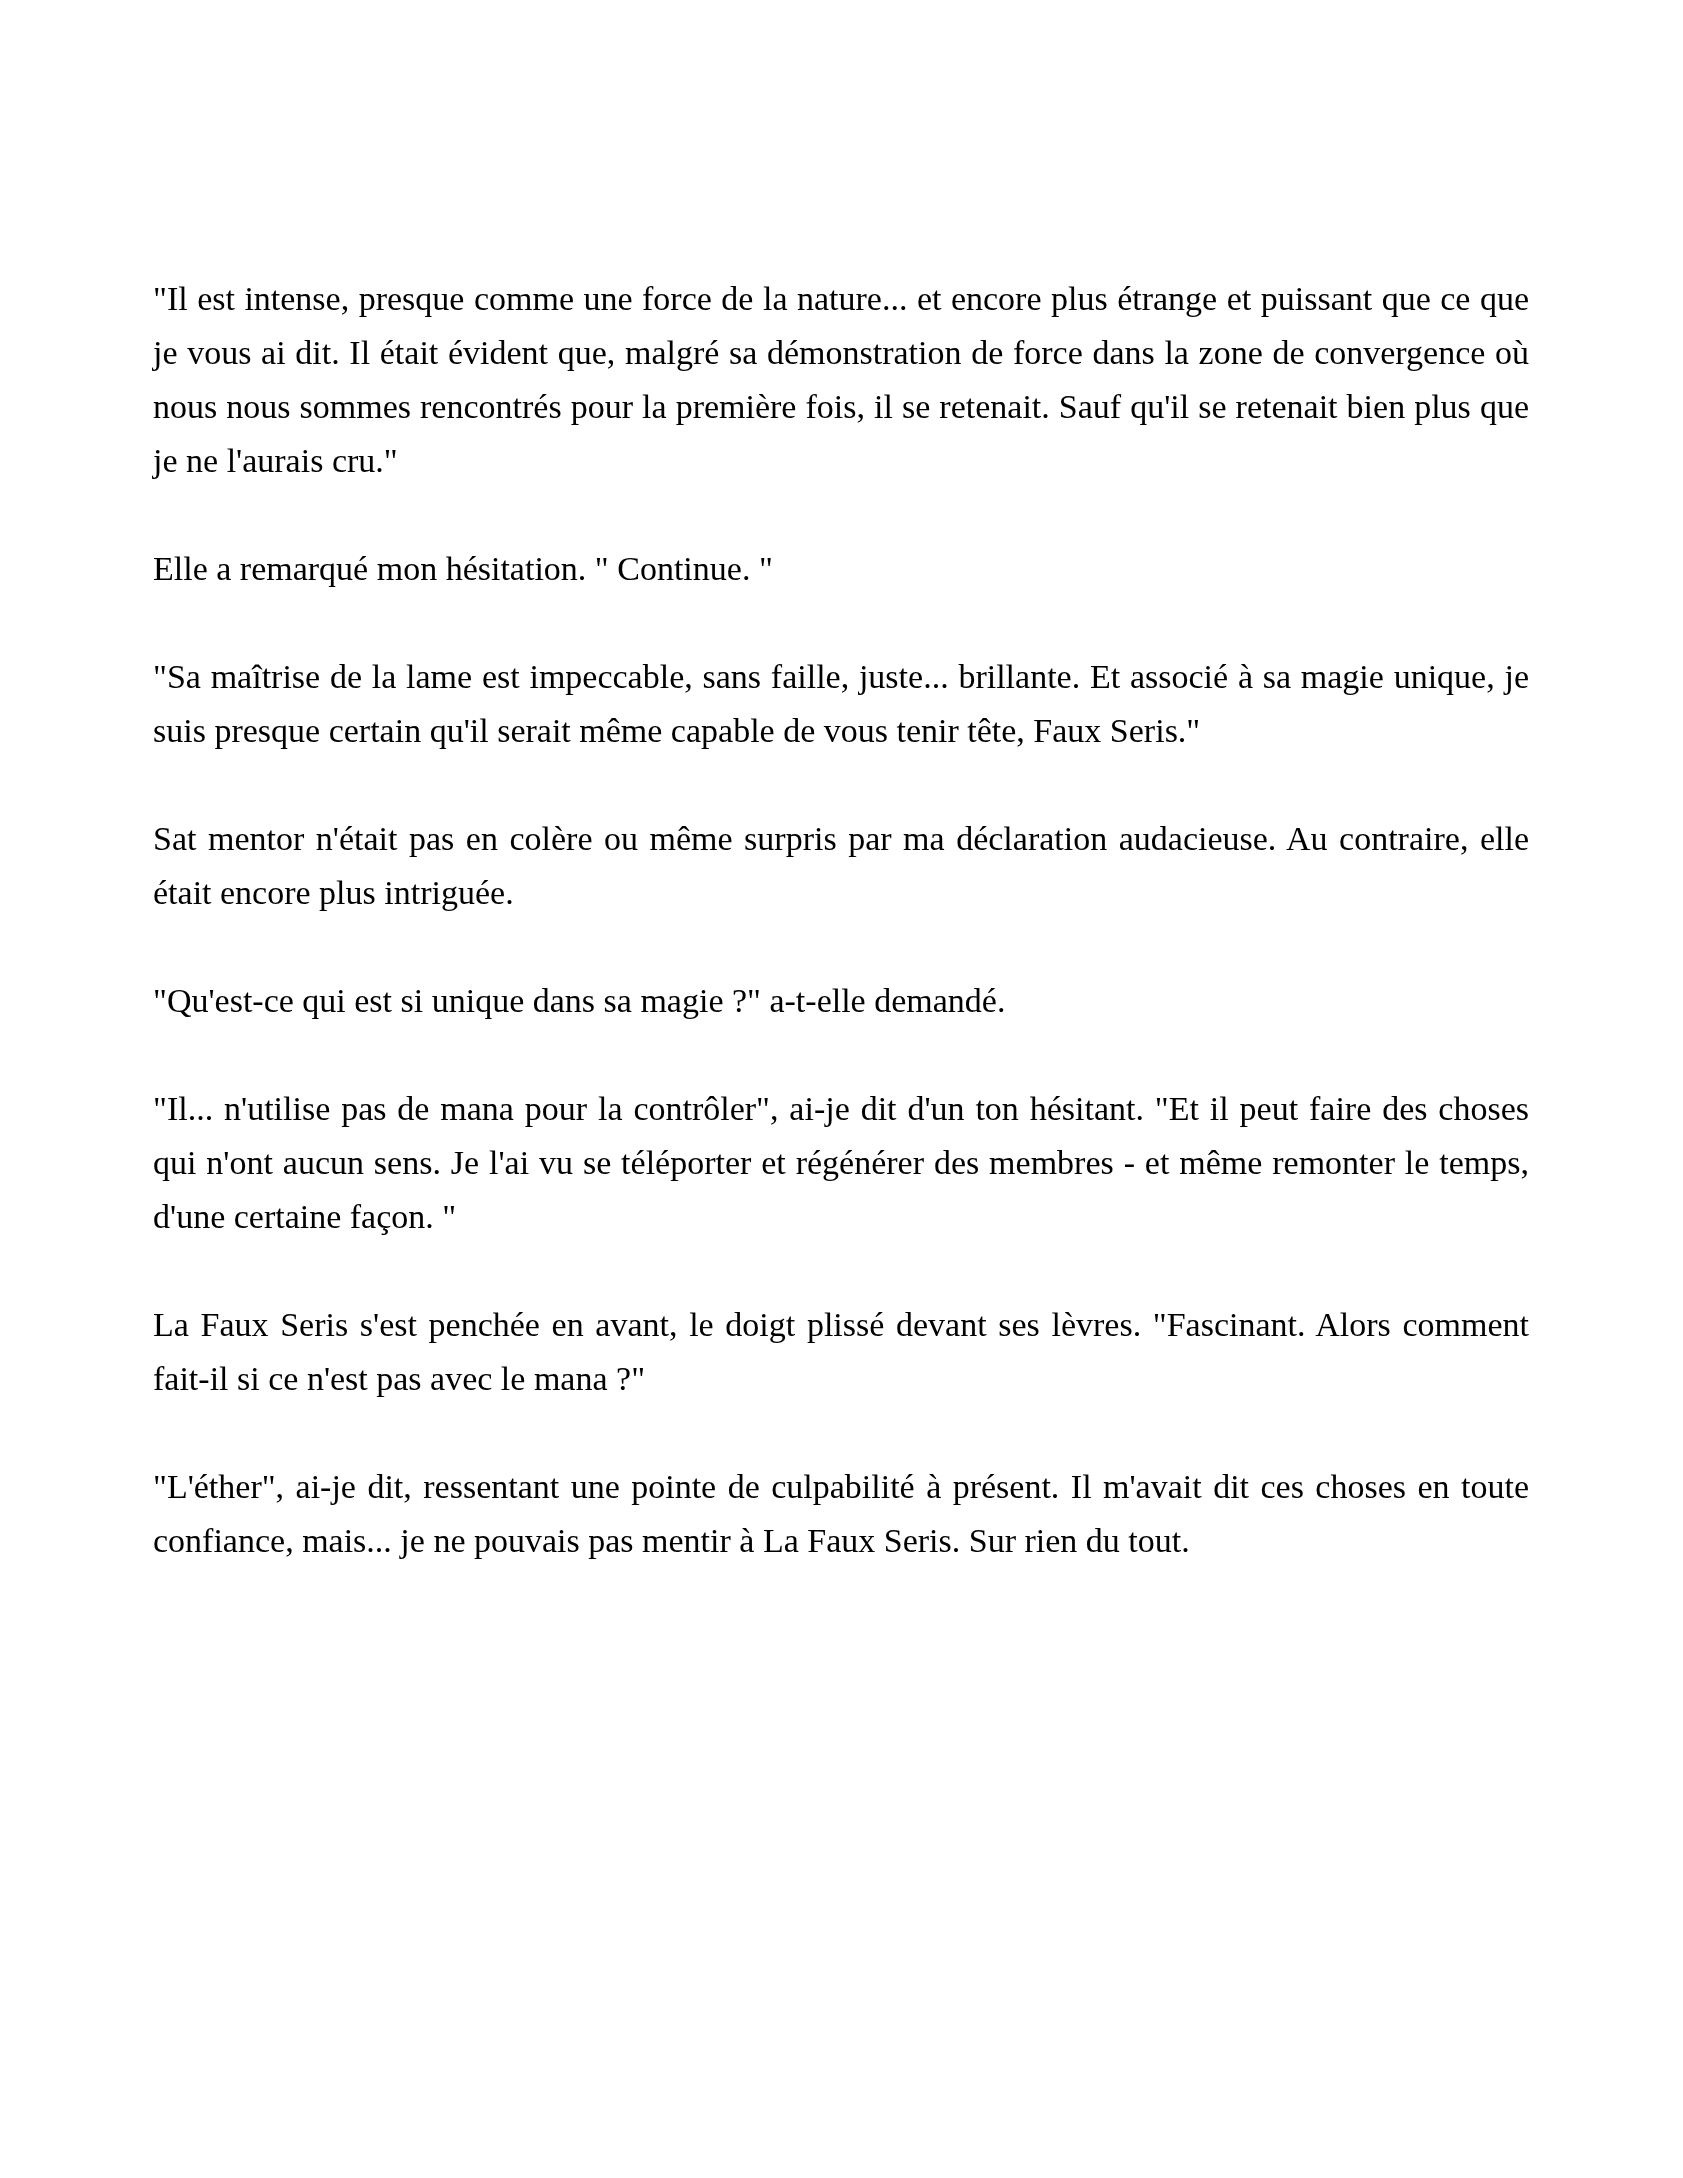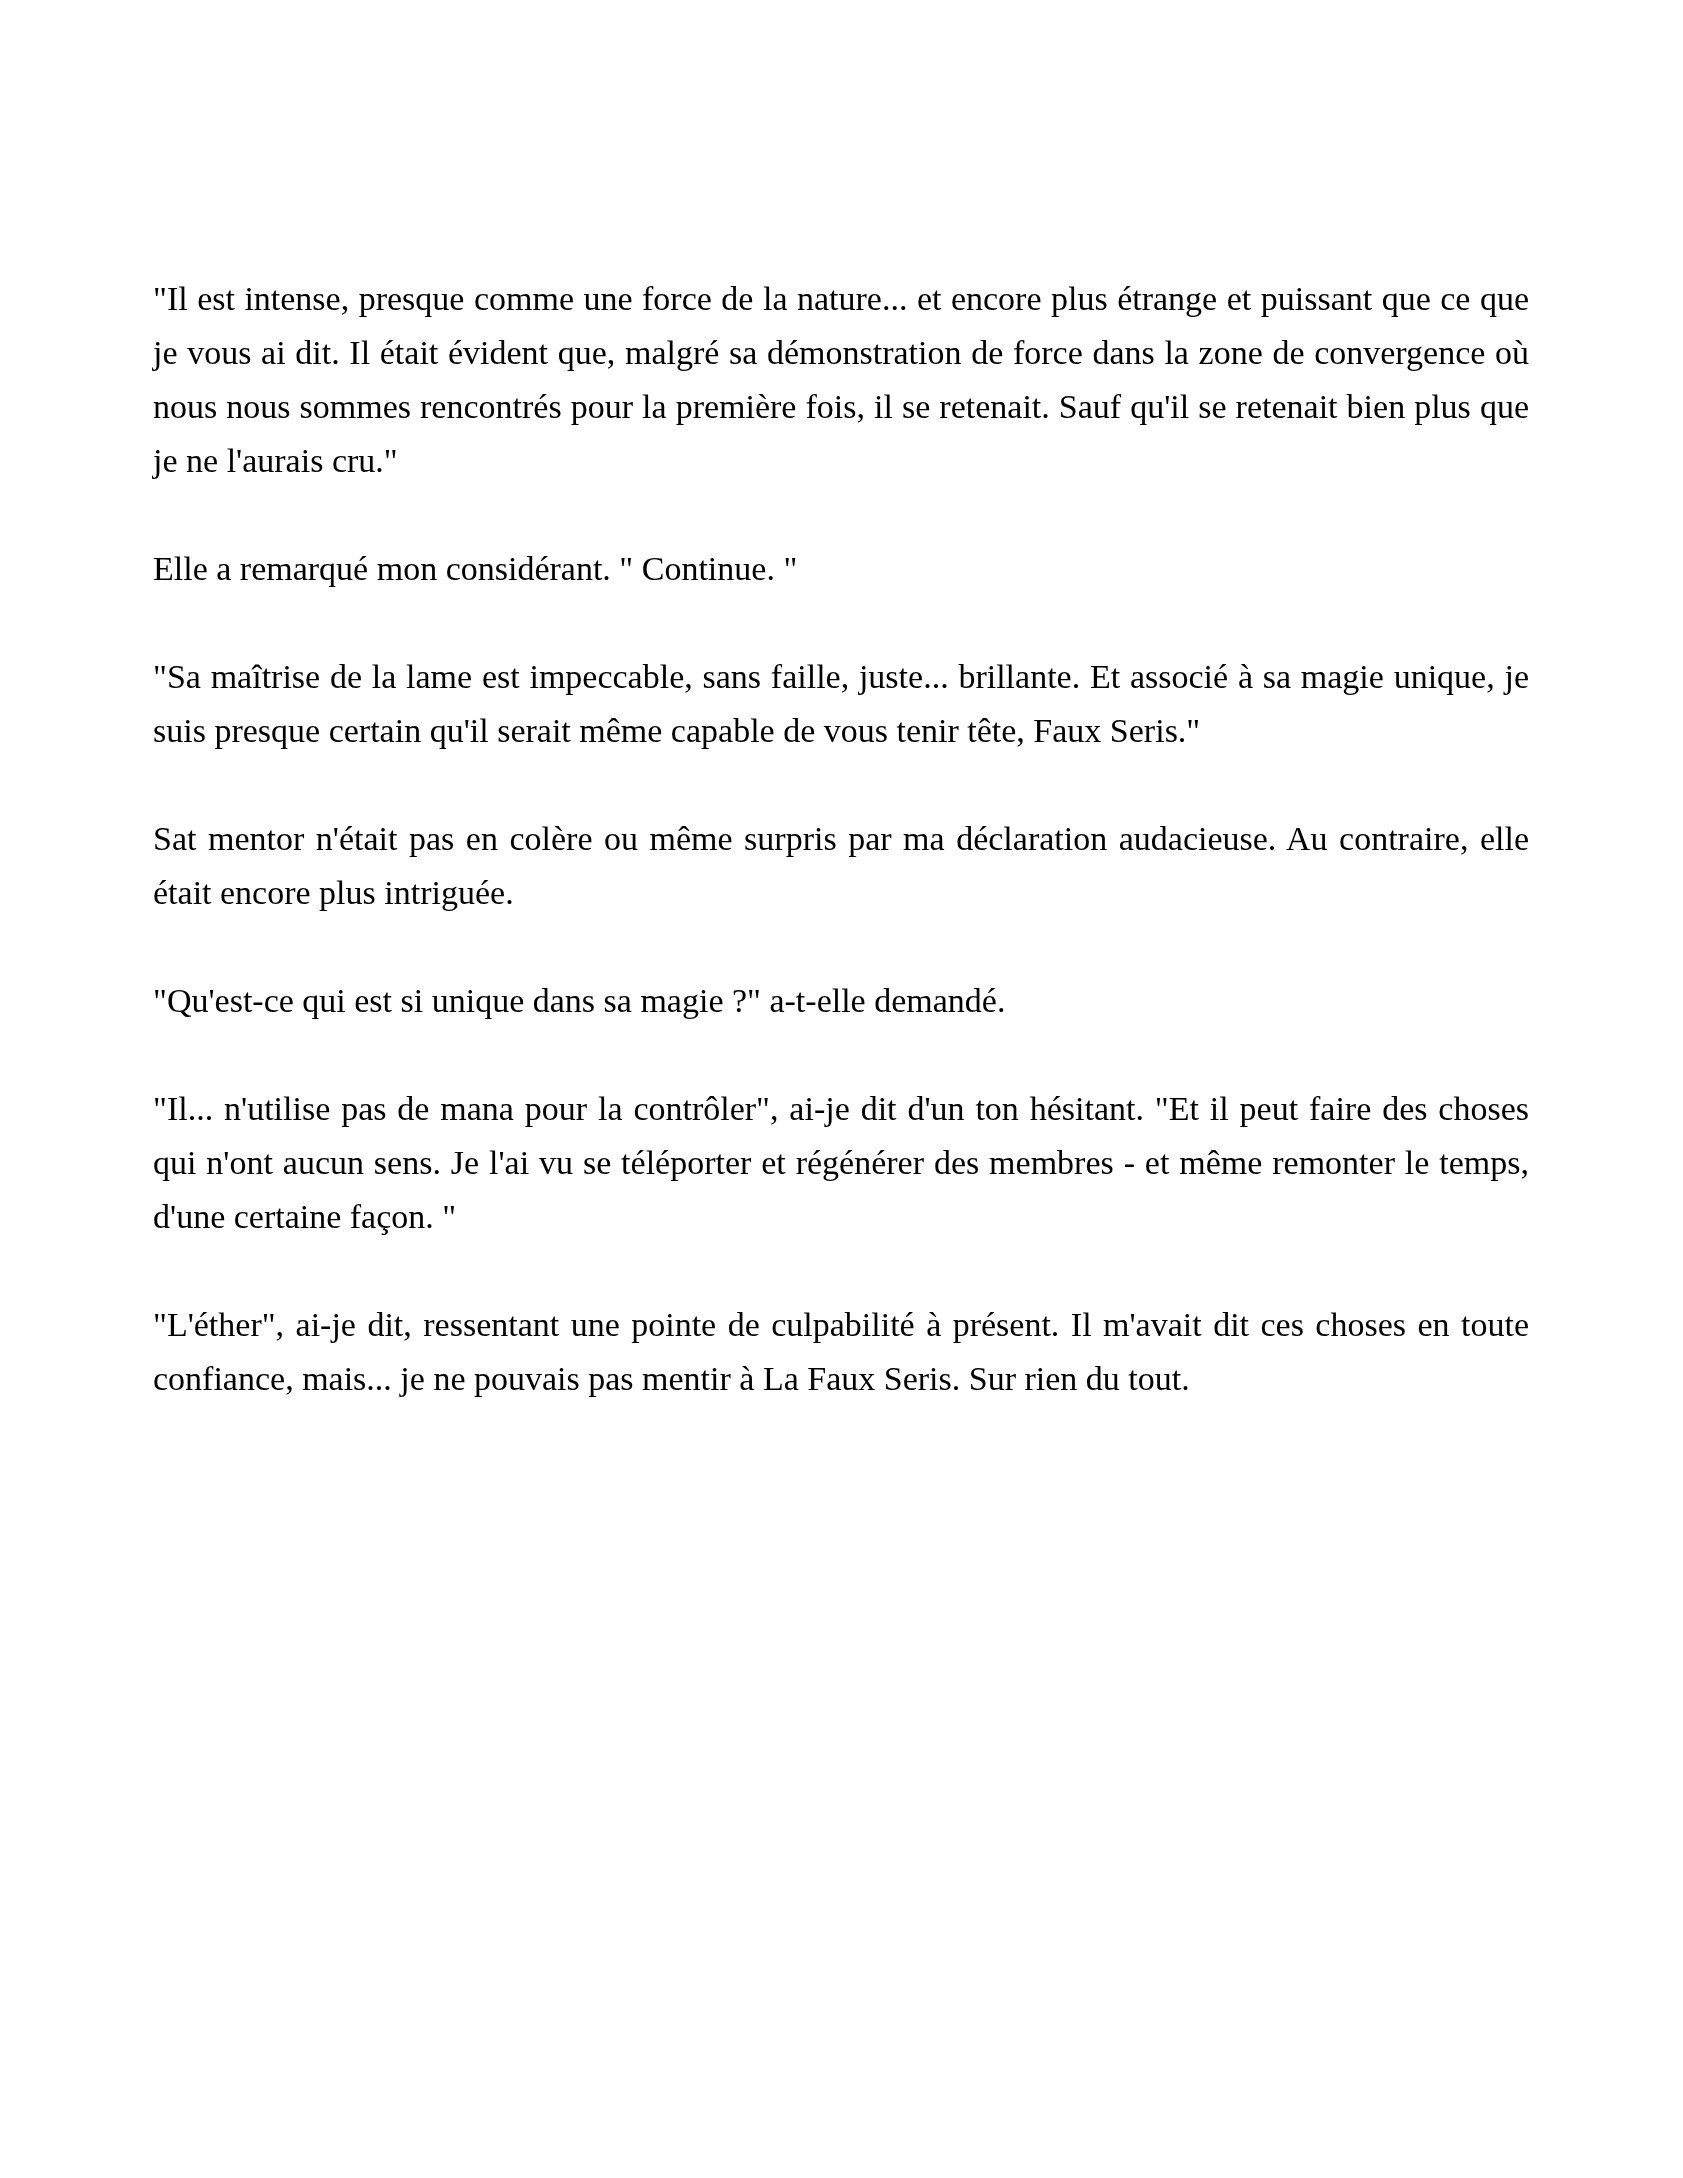--- a/index.html
+++ b/index.html
@@ -31,21 +31,22 @@
       color: #000000;
       white-space: normal;
     }
   </style>
 </head>
 <body>
 
 <div class="page">
   <div class="content">
     <p>"Il est intense, presque comme une force de la nature... et encore plus étrange et puissant que ce que je vous ai dit. Il était évident que, malgré sa démonstration de force dans la zone de convergence où nous nous sommes rencontrés pour la première fois, il se retenait. Sauf qu'il se retenait bien plus que je ne l'aurais cru."</p>
-    <p>Elle a remarqué mon considérant. " Continue. "</p>
+    <p>Elle a remarqué mon hésitation. " Continue. "</p>
     <p>"Sa maîtrise de la lame est impeccable, sans faille, juste... brillante. Et associé à sa magie unique, je suis presque certain qu'il serait même capable de vous tenir tête, Faux Seris."</p>
     <p>Sat mentor n'était pas en colère ou même surpris par ma déclaration audacieuse. Au contraire, elle était encore plus intriguée.</p>
     <p>"Qu'est-ce qui est si unique dans sa magie ?" a-t-elle demandé.</p>
     <p>"Il... n'utilise pas de mana pour la contrôler", ai-je dit d'un ton hésitant. "Et il peut faire des choses qui n'ont aucun sens. Je l'ai vu se téléporter et régénérer des membres - et même remonter le temps, d'une certaine façon. "</p>
+    <p>La Faux Seris s'est penchée en avant, le doigt plissé devant ses lèvres. "Fascinant. Alors comment fait-il si ce n'est pas avec le mana ?"</p>
     <p>"L'éther", ai-je dit, ressentant une pointe de culpabilité à présent. Il m'avait dit ces choses en toute confiance, mais... je ne pouvais pas mentir à La Faux Seris. Sur rien du tout.</p>
   </div>
 </div>
 
 
 </body></html>

